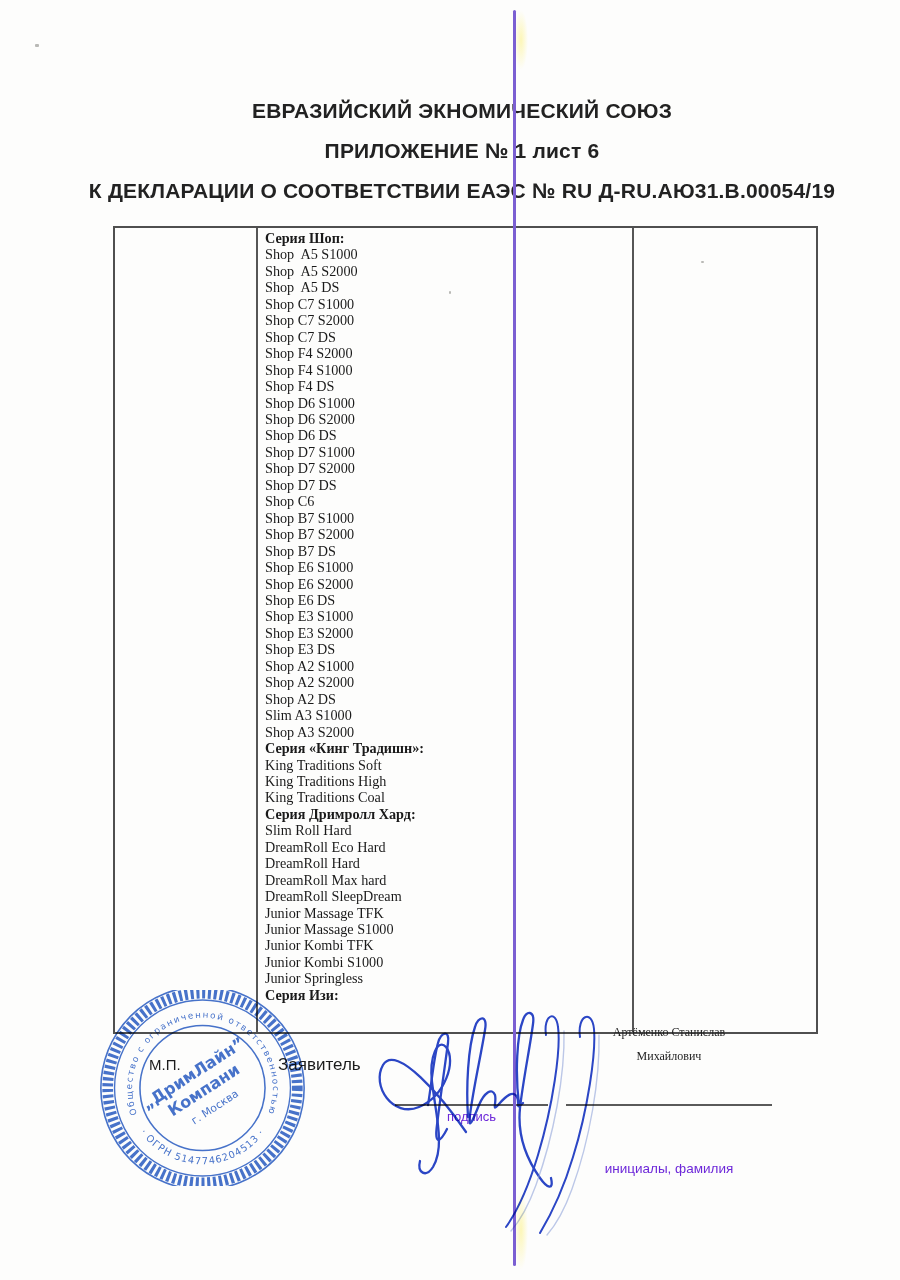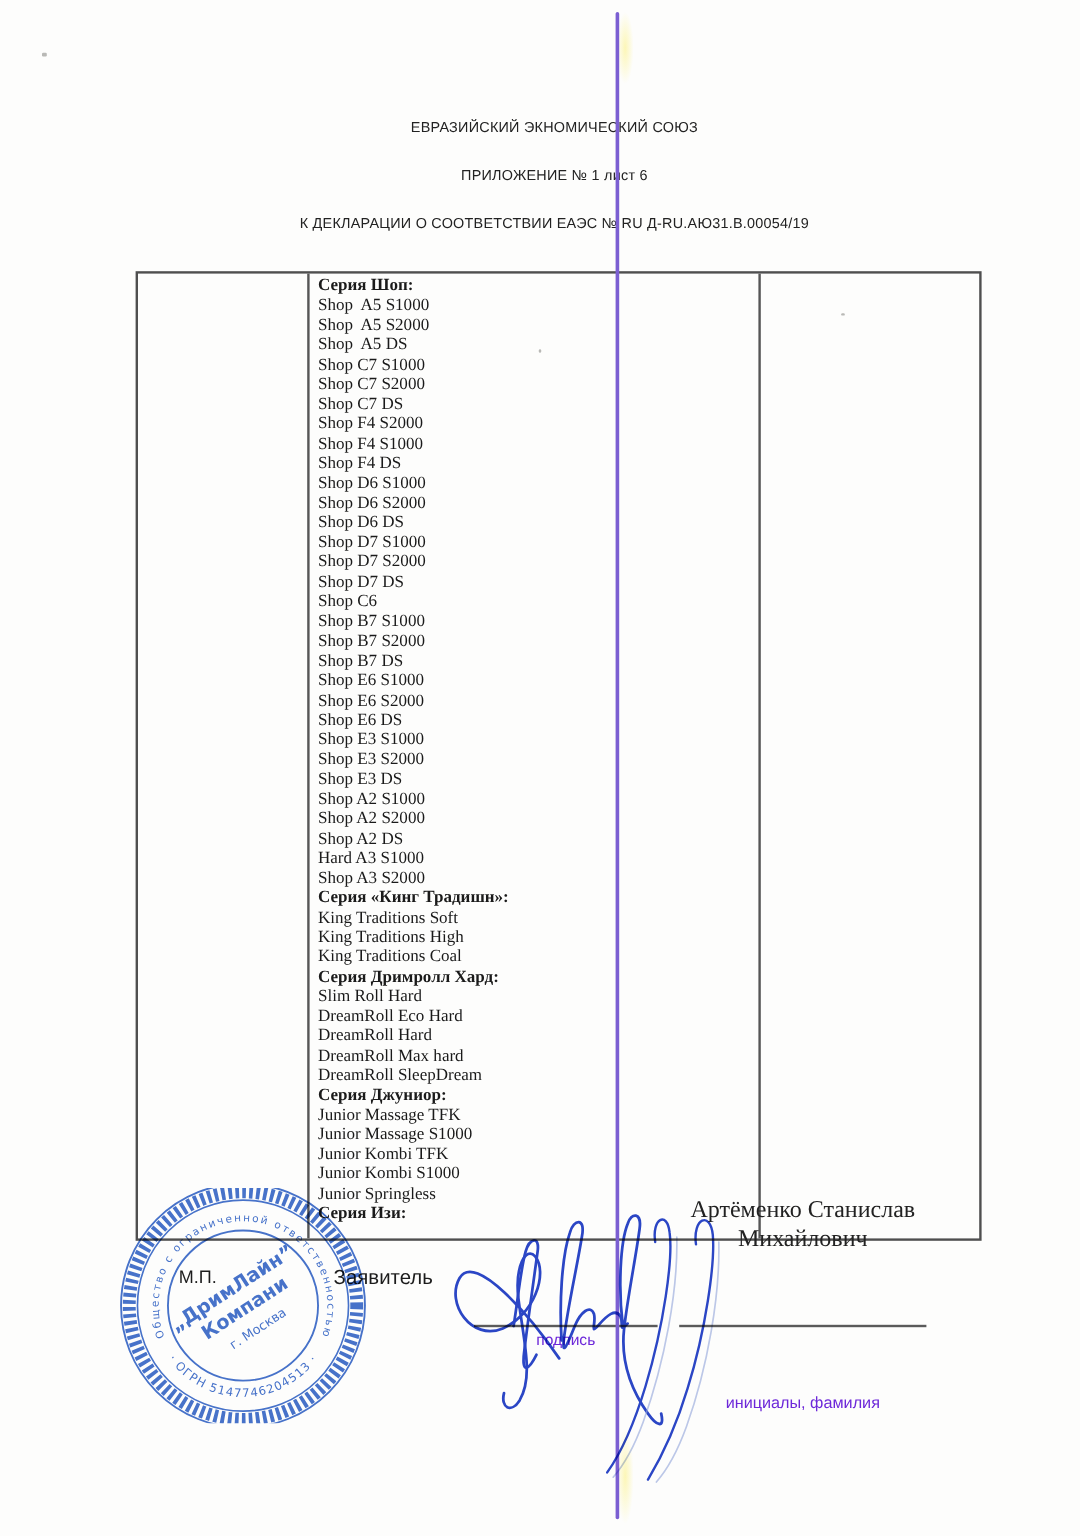--- a/index.html
+++ b/index.html
@@ -1,35 +1,35 @@
 <!DOCTYPE html>
 <html style="--scanline: #7b5fd2; --stamp: #3767c8; --sig: #2b46c8; --sigLight: #93a6dd;"><head>
 <meta charset="utf-8">
 <style>
   html,body{margin:0;padding:0;background:#e8e8e8;}
   .page{position:relative;width:900px;height:1280px;background:#fdfdfc;overflow:hidden;
         font-family:"Liberation Sans",sans-serif;color:#1f1f1f;}
   
-  .hdr{position:absolute;left:24px;width:876px;text-align:center;font-weight:normal;
-       font-size:12px;letter-spacing:.2px;color:#222;}
+  .hdr{position:absolute;left:24px;width:876px;text-align:center;font-weight:bold;
+       font-size:21px;letter-spacing:.2px;color:#222;}
   
   .scanline{position:absolute;width:3px;border-radius:2px;}
   .glow{position:absolute;background:radial-gradient(closest-side,rgba(252,244,160,.75),rgba(252,244,160,0));}
   
   .tbl{position:absolute;left:113px;top:226px;width:705px;height:808px;
        border:2px solid #4f4f4f;box-sizing:border-box;}
   .vdiv{position:absolute;top:0;bottom:0;width:1.5px;background:#565656;}
   .rows{position:absolute;left:150px;top:2px;width:370px;
         font-family:"Liberation Serif",serif;font-size:14.2px;line-height:16.45px;color:#1a1a1a;}
   .prow{white-space:pre;}
   .prow.b{font-weight:bold;}
   
   .lbl-sans{position:absolute;font-family:"Liberation Sans",sans-serif;color:#1c1c1c;margin-left:16px;}
-  .name-blk{position:absolute;left:566px;top:996px;width:206px;text-align:center;
-            font-family:"Liberation Serif",serif;font-size:20px;line-height:24px;color:#222;}
+  .name-blk{position:absolute;left:566px;top:1020px;width:206px;text-align:center;
+            font-family:"Liberation Serif",serif;font-size:12px;line-height:24px;color:#222;}
   .sigline{position:absolute;height:1.6px;background:#5a5a5a;}
   .caption{position:absolute;text-align:center;font-family:"Liberation Sans",sans-serif;color:#6d28d9;}
   .speck{position:absolute;background:#b9b9b6;border-radius:1px;}
   .inkwrap{position:absolute;mix-blend-mode:multiply;}
   svg{display:block;}
 </style>
 </head>
 <body>
 
 <div class="page">
@@ -68,33 +68,32 @@
         <div class="prow">Shop B7 DS</div>
         <div class="prow">Shop E6 S1000</div>
         <div class="prow">Shop E6 S2000</div>
         <div class="prow">Shop E6 DS</div>
         <div class="prow">Shop E3 S1000</div>
         <div class="prow">Shop E3 S2000</div>
         <div class="prow">Shop E3 DS</div>
         <div class="prow">Shop A2 S1000</div>
         <div class="prow">Shop A2 S2000</div>
         <div class="prow">Shop A2 DS</div>
-        <div class="prow">Hard A3 S1000</div>
+        <div class="prow">Slim A3 S1000</div>
         <div class="prow">Shop A3 S2000</div>
         <div class="prow b">Серия «Кинг Традишн»:</div>
         <div class="prow">King Traditions Soft</div>
         <div class="prow">King Traditions High</div>
         <div class="prow">King Traditions Coal</div>
         <div class="prow b">Серия Дримролл Хард:</div>
         <div class="prow">Slim Roll Hard</div>
         <div class="prow">DreamRoll Eco Hard</div>
         <div class="prow">DreamRoll Hard</div>
         <div class="prow">DreamRoll Max hard</div>
         <div class="prow">DreamRoll SleepDream</div>
-        <div class="prow b">Серия Джуниор:</div>
         <div class="prow">Junior Massage TFK</div>
         <div class="prow">Junior Massage S1000</div>
         <div class="prow">Junior Kombi TFK</div>
         <div class="prow">Junior Kombi S1000</div>
         <div class="prow">Junior Springless</div>
         <div class="prow b">Серия Изи:</div>
       </div>
   </div>
 
   <div class="lbl-sans" style="left:133px;top:1056px;font-size:15px">М.П.</div>

